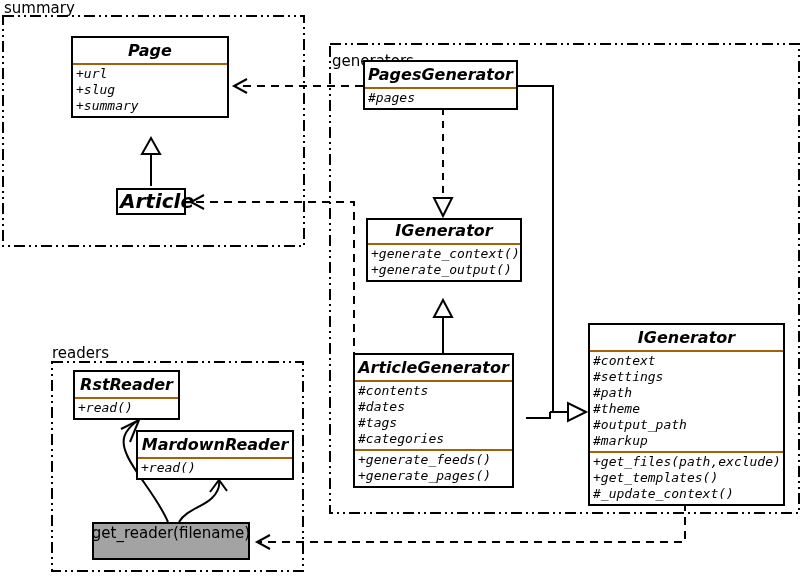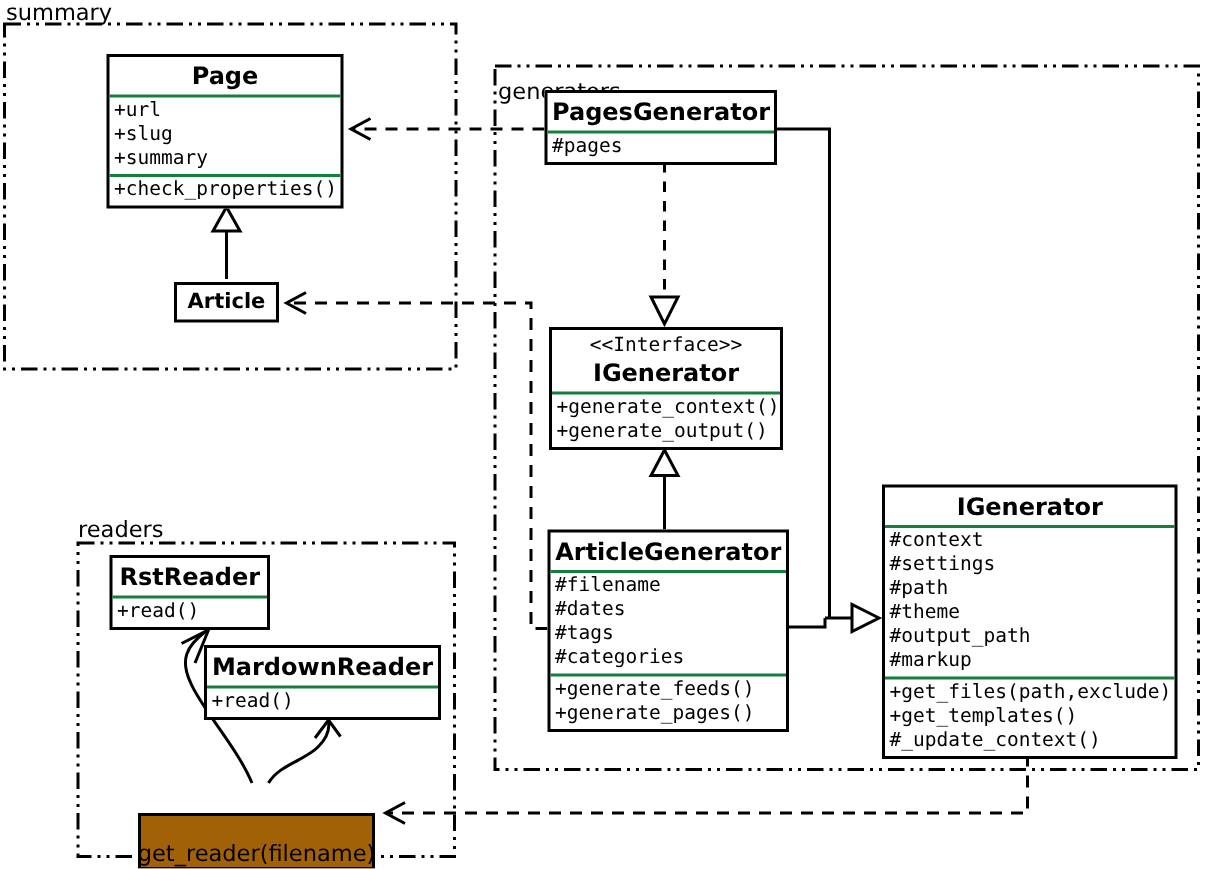--- a/index.html
+++ b/index.html
@@ -15,55 +15,55 @@
     position:absolute;
     font-size:15px;line-height:16px;color:#000;
     white-space:nowrap;
   }
   .cls{
     position:absolute;
     box-sizing:border-box;
     border:2px solid #000;
     background:#ffffff;
     color:#000;
+    font-style:italic;
   }
   .cls-title{
     font-weight:bold;
     font-size:16px;line-height:21px;
     text-align:center;
     padding:2px 3px;
     white-space:nowrap;
   }
-  .cls-title.small{font-size:14px;line-height:19px;padding:2px 2px;}
+  .cls-title.small{font-size:20px;line-height:19px;padding:2px 2px;}
   .stereotype{
     font-family:"DejaVu Sans Mono","Liberation Mono",monospace;
     font-weight:normal;
     font-size:13px;line-height:15px;
     text-align:center;
     padding-top:3px;
     white-space:nowrap;
   }
   .sec{
-    border-top:2px solid #15803d;
+    border-top:2px solid #a16207;
     padding:1px 0 2px 3px;
   }
   .row{
     font-family:"DejaVu Sans Mono","Liberation Mono",monospace;
     font-size:13px;line-height:16px;
     white-space:pre;
   }
   .plainbox{
     position:absolute;
     box-sizing:border-box;
     border:2px solid #000;
-    background:#a16207;
-    display:flex;align-items:flex-end;justify-content:center;
+    background:#a3a3a3;
+    display:flex;align-items:flex-start;justify-content:center;
     font-size:15px;color:#000;
     white-space:nowrap;
-    margin-top:20px;
   }
 </style>
 </head>
 <body>
 
 <div class="canvas">
 
   <svg class="wires" viewBox="0 0 803 579" xmlns="http://www.w3.org/2000/svg">
 
     <rect x="3" y="16" width="301" height="230" fill="none" stroke="#000" stroke-width="2" stroke-dasharray="11 4 2 4 2 4"></rect>
@@ -104,49 +104,45 @@
   <div class="pkg-label" style="left:332px;top:29px;margin-top:24px;">generators</div>
   <div class="pkg-label" style="left:52px;top:345px;">readers</div>
 
   <div class="cls" style="left:71px;top:36px;width:158px;">
     <div class="cls-title">Page</div>
     <div class="sec">
       <div class="row">+url</div>
       <div class="row">+slug</div>
       <div class="row">+summary</div>
     </div>
-    <div class="sec">
-      <div class="row">+check_properties()</div>
-    </div>
   </div>
 
   <div class="cls" style="left:116px;top:188px;width:70px;">
     <div class="cls-title small">Article</div>
   </div>
 
   <div class="cls" style="left:363px;top:60px;width:155px;">
     <div class="cls-title">PagesGenerator</div>
     <div class="sec">
       <div class="row">#pages</div>
     </div>
   </div>
 
   <div class="cls" style="left:366px;top:218px;width:156px;">
-    <div class="stereotype">&lt;&lt;Interface&gt;&gt;</div>
     <div class="cls-title" style="padding-top:0;">IGenerator</div>
     <div class="sec">
       <div class="row">+generate_context()</div>
       <div class="row">+generate_output()</div>
     </div>
   </div>
 
-  <div class="cls" style="left:365px;top:353px;width:161px;">
+  <div class="cls" style="left:353px;top:353px;width:161px;">
     <div class="cls-title">ArticleGenerator</div>
     <div class="sec">
-      <div class="row">#filename</div>
+      <div class="row">#contents</div>
       <div class="row">#dates</div>
       <div class="row">#tags</div>
       <div class="row">#categories</div>
     </div>
     <div class="sec">
       <div class="row">+generate_feeds()</div>
       <div class="row">+generate_pages()</div>
     </div>
   </div>
 

